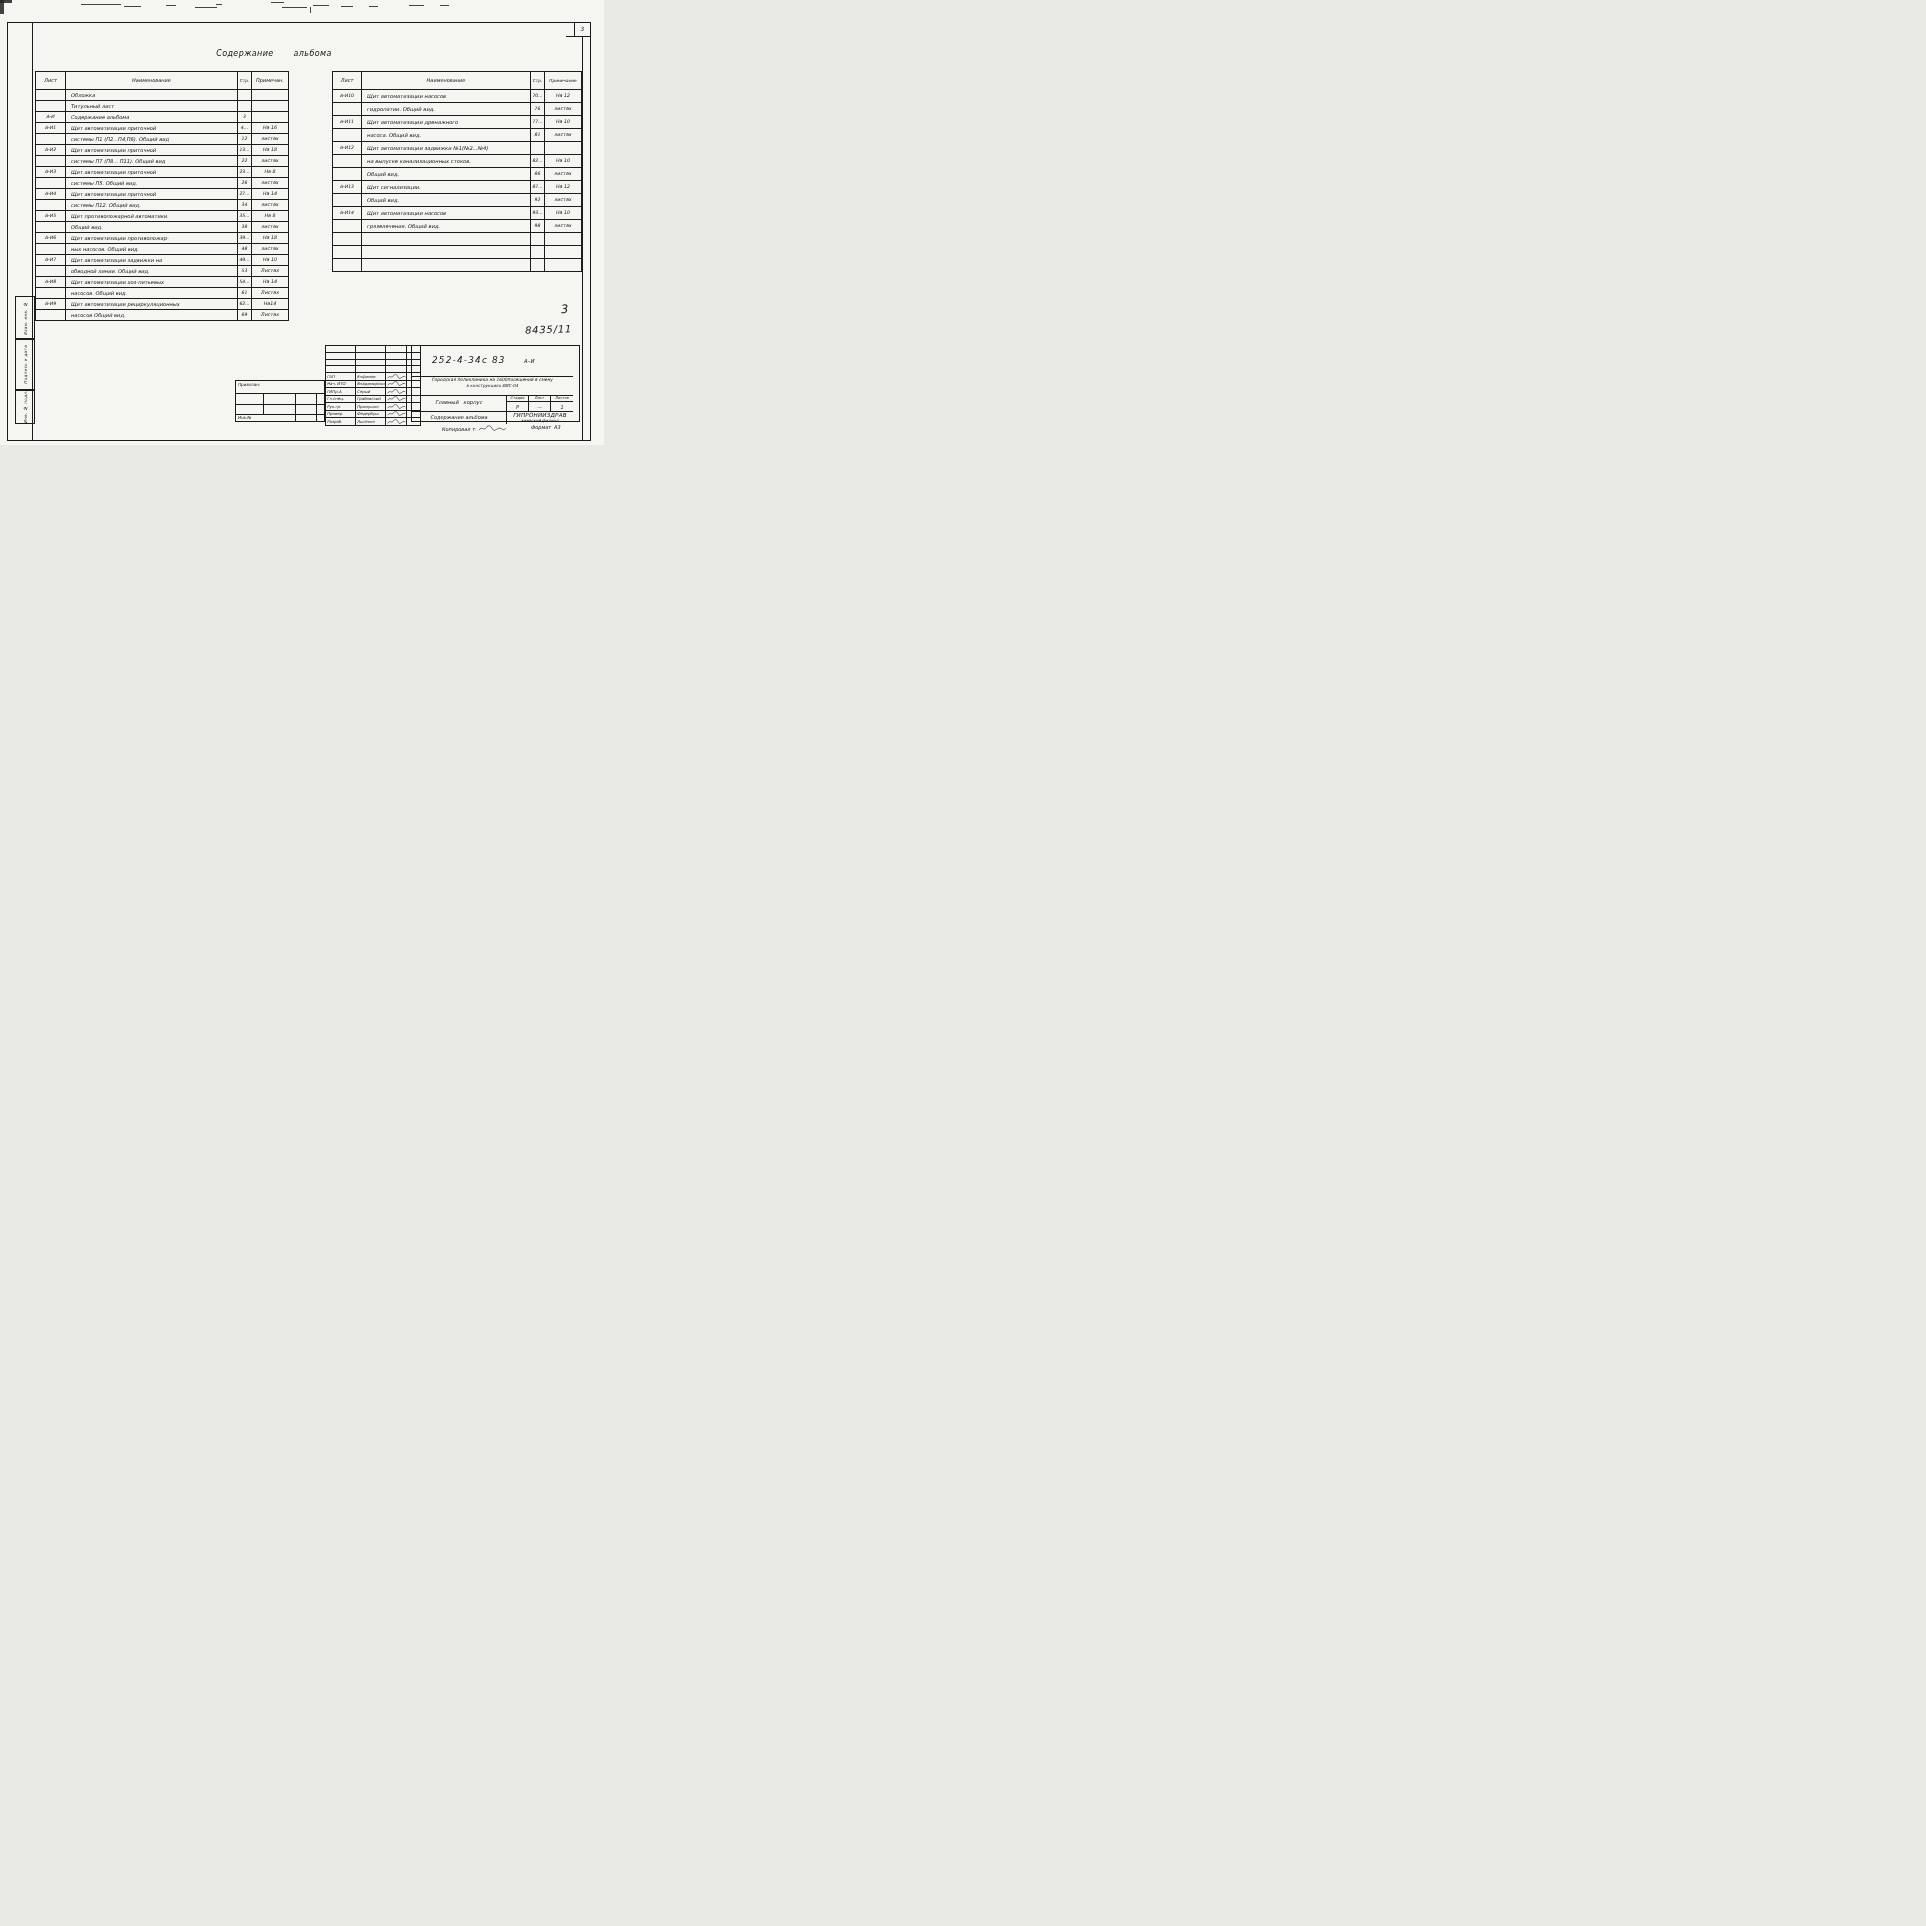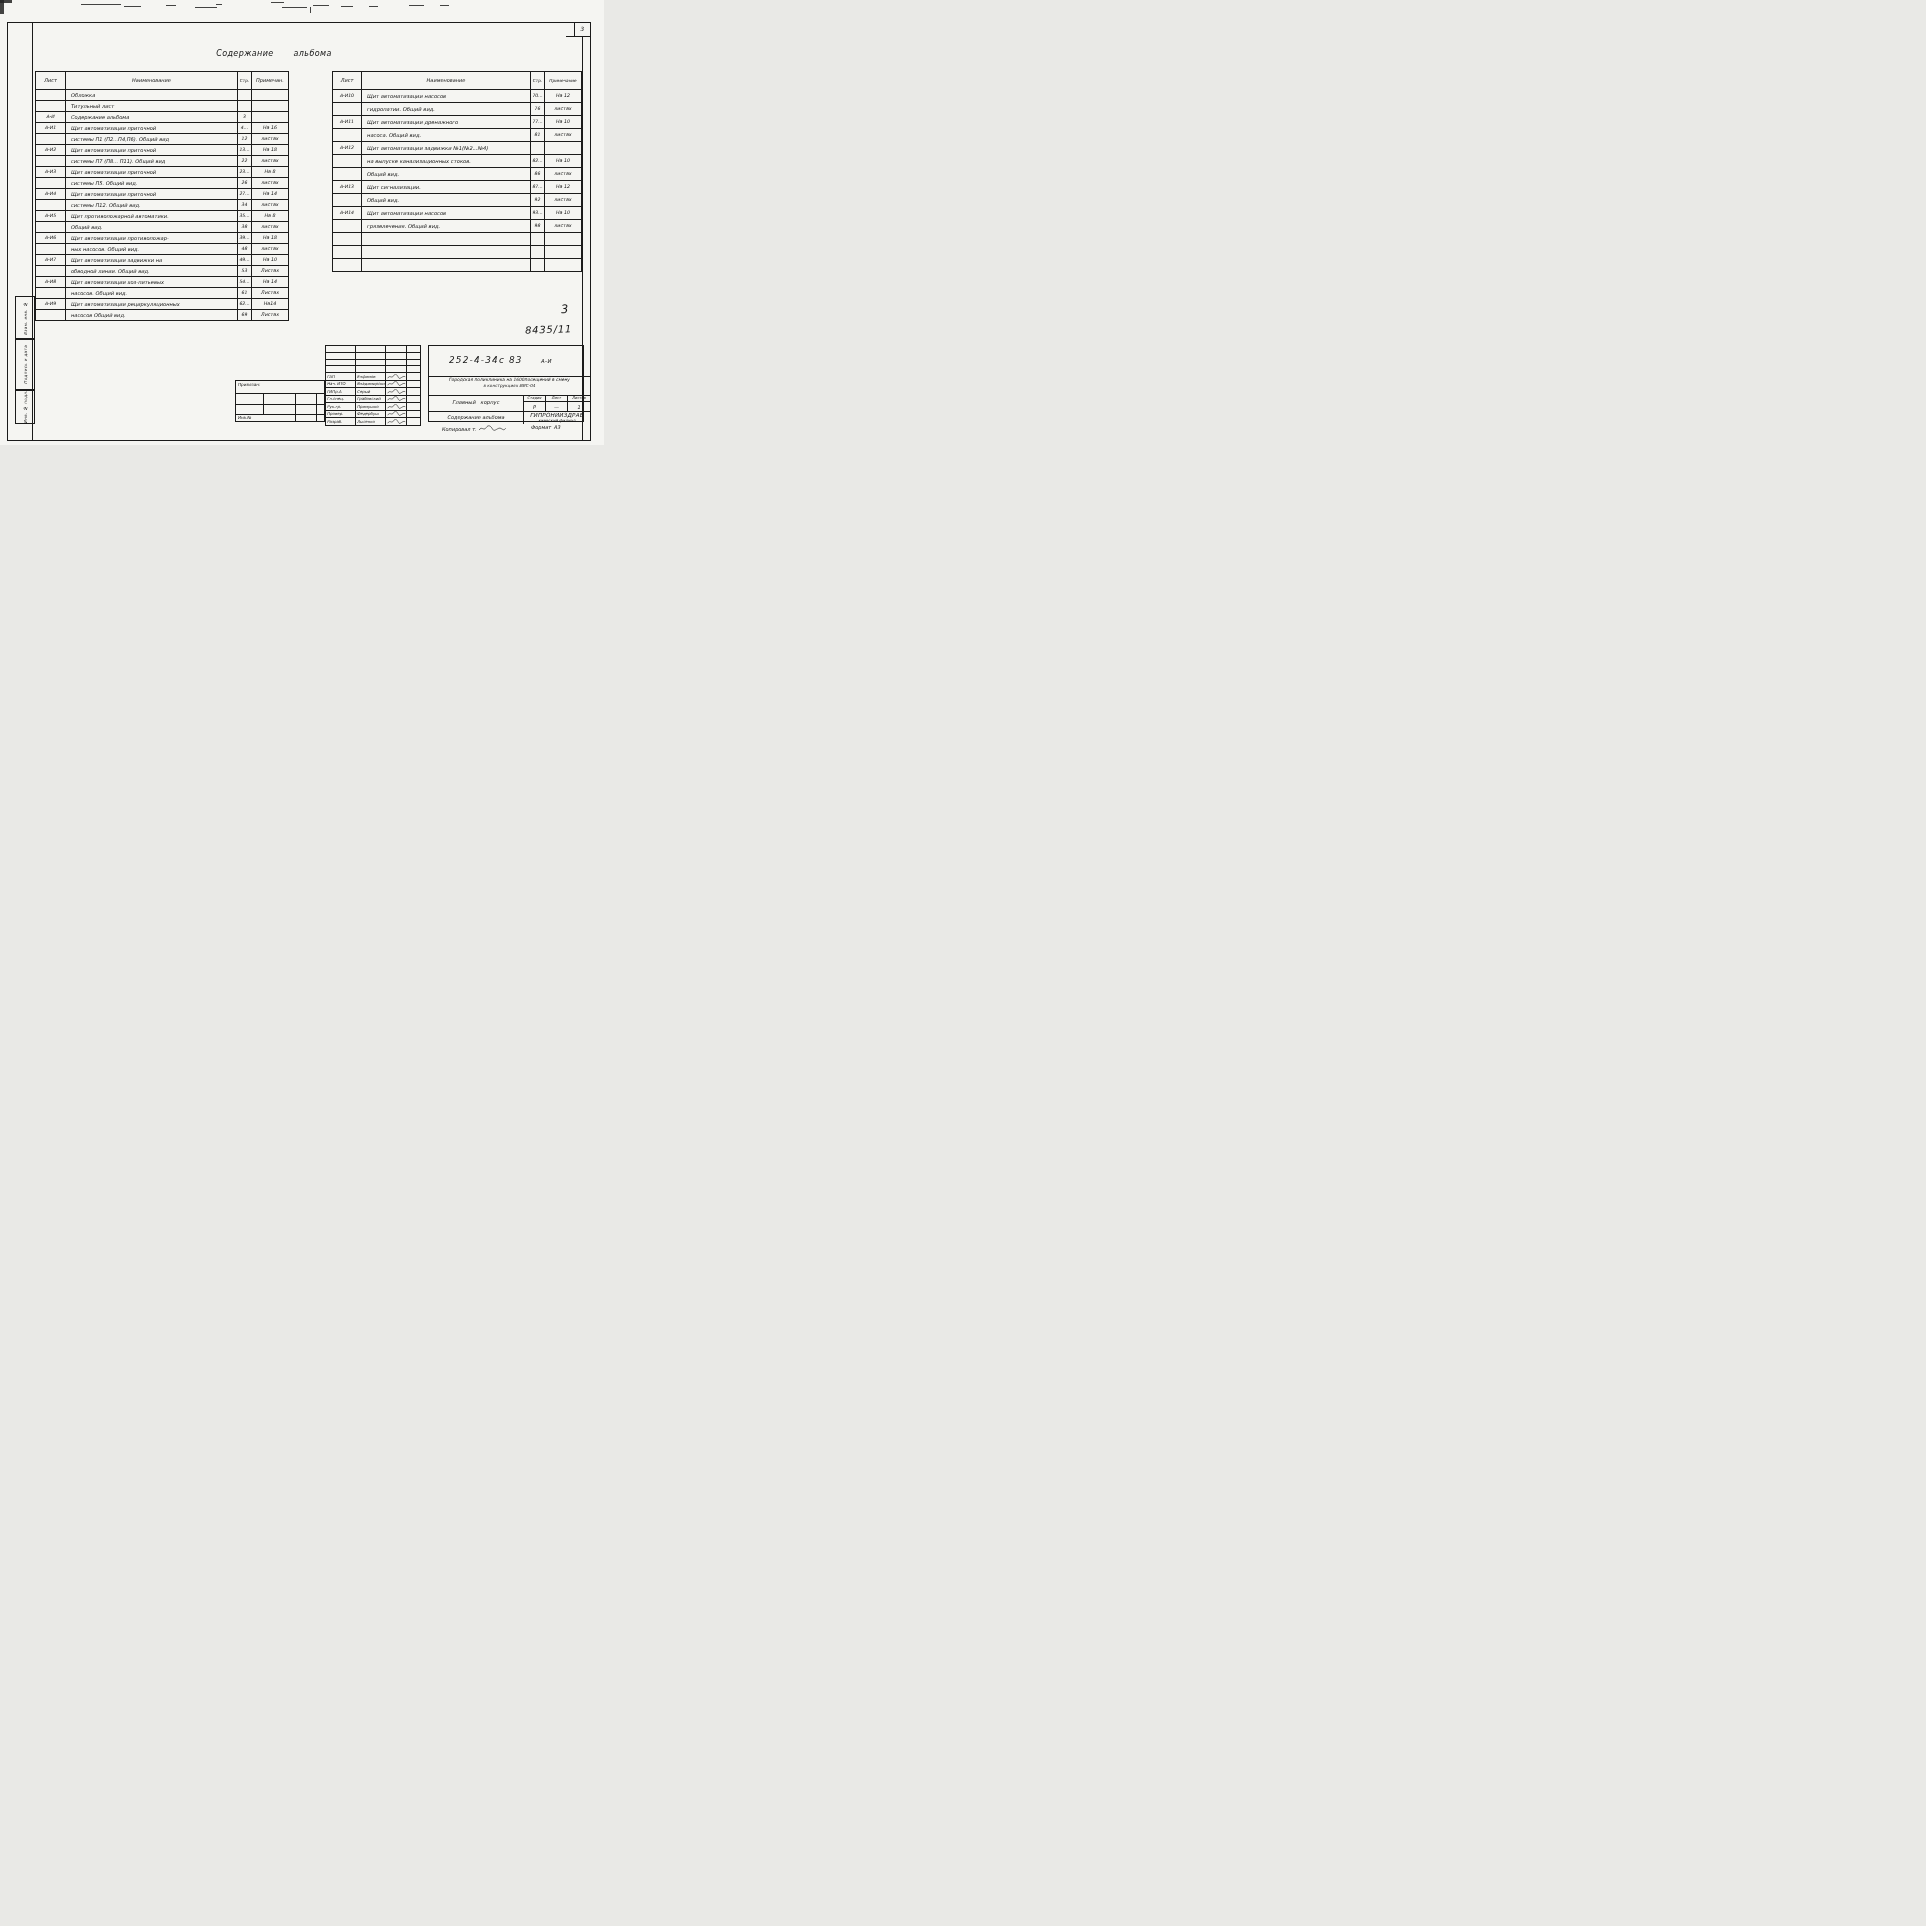--- a/index.html
+++ b/index.html
@@ -447,21 +447,21 @@
         <svg class="sigglyph" width="19" height="5.4" viewBox="0 0 50 14">
           <path d="M2 11 C 7 1, 12 13, 17 5 S 26 1, 30 9 S 40 3, 48 7" fill="none" stroke="#141414" stroke-width="1.5"></path>
         </svg>
       </td>
       <td></td>
     </tr>
         </tbody>
     </table>
   </div>
 
-  <div class="box" style="left:428px;top:345px;width:156px;height:77px">
+  <div class="box" style="left:411px;top:345px;width:169px;height:77px">
 
     <div class="abs hw" style="left:20px;top:8.5px;font-size:8.9px;letter-spacing:1.2px">252-4-34с 83</div>
     <div class="abs hw" style="left:112px;top:11.6px;font-size:5.4px;letter-spacing:0.4px">А-И</div>
     <div class="line" style="left:0;top:30px;width:161px;height:0.8px"></div>
 
     <div class="abs hw" style="left:0;top:31px;width:161px;text-align:center;font-size:4.4px">Городская поликлиника на 1600посещений в смену</div>
     <div class="abs hw" style="left:0;top:37px;width:161px;text-align:center;font-size:4.2px">в конструкциях ИИС-04</div>
     <div class="line" style="left:0;top:49px;width:161px;height:0.8px"></div>
 
     <div class="abs hw" style="left:0;top:53px;width:94px;text-align:center;font-size:5.2px;word-spacing:3.1px">Главный корпус</div>

